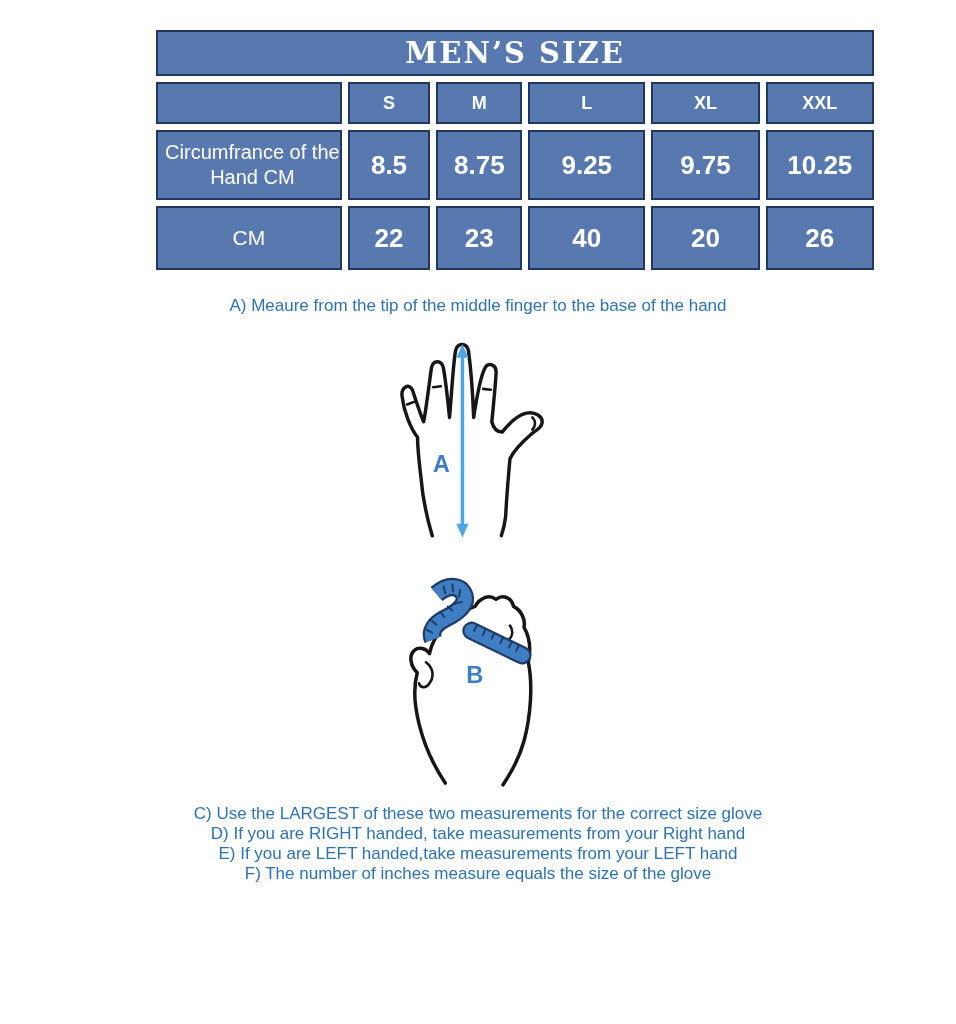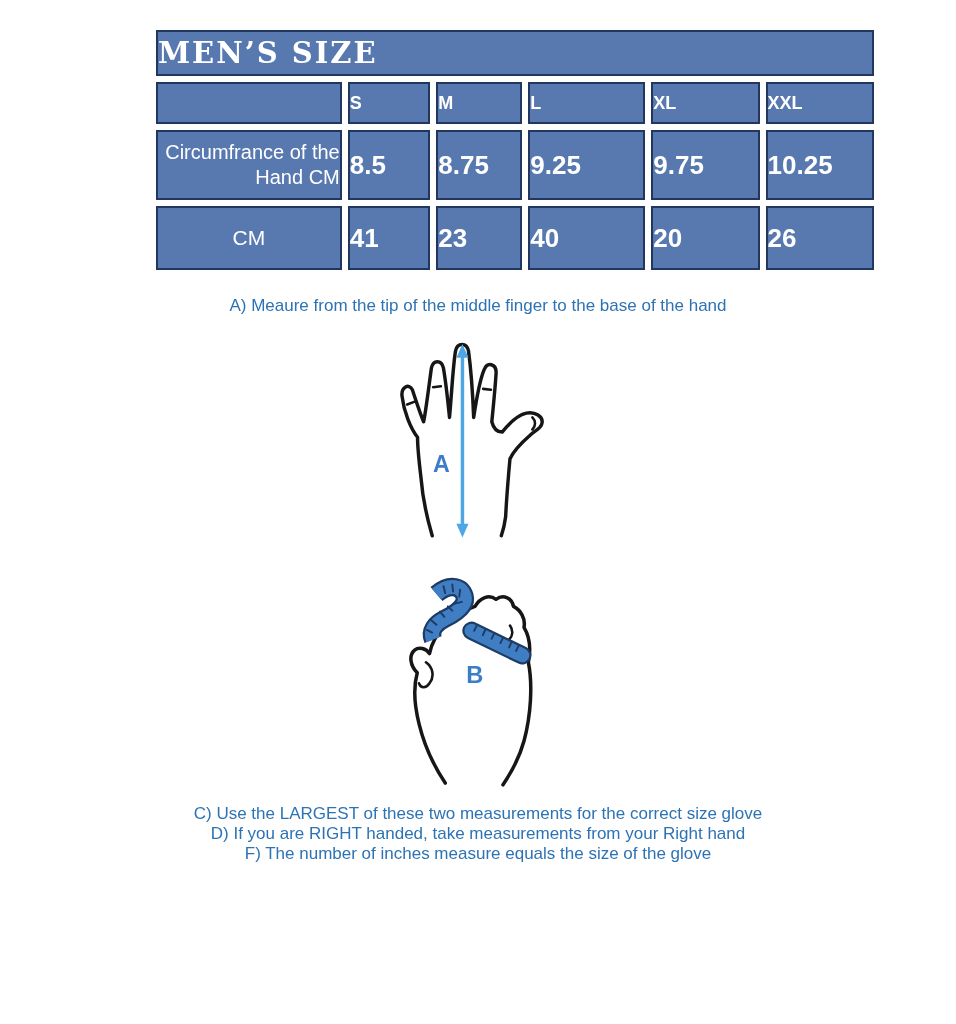--- a/index.html
+++ b/index.html
@@ -28,34 +28,34 @@
     width:730px;
     margin-left:150px;
     border-collapse:separate;
     border-spacing:6px 6px;
     table-layout:fixed;
   }
   .size-table td,.size-table th{
     background:var(--cell-blue);
     border:2px solid var(--cell-border);
     color:var(--table-text);
-    text-align:left;
+    text-align:center;
     vertical-align:middle;
   }
   .title-cell{
     height:46px;
     font-family:"DejaVu Serif", serif;
     font-weight:bold;
     font-size:29px;
     letter-spacing:2px;
   }
   .size-head-row td{height:42px;font-weight:bold;font-size:18px;}
   .circ-row td{height:70px;font-weight:bold;font-size:26px;}
   .circ-row td.row-label{
-    font-weight:normal;font-size:20px;text-align:right;
+    font-weight:normal;font-size:20px;text-align:center;
     padding-left:7px;line-height:1.25;
   }
   .cm-row td{height:64px;font-weight:bold;font-size:26px;}
   .cm-row td.row-label{font-weight:normal;font-size:21px;text-align:center;}
 
   
   .instruction{
     color:var(--instruction-blue);
     font-size:17px;
     text-align:center;
@@ -112,21 +112,21 @@
     <tr class="circ-row">
       <td class="row-label">Circumfrance of the Hand CM</td>
       <td>8.5</td>
       <td>8.75</td>
       <td>9.25</td>
       <td>9.75</td>
       <td>10.25</td>
     </tr>
     <tr class="cm-row">
       <td class="row-label">CM</td>
-      <td>41</td>
+      <td>22</td>
       <td>23</td>
       <td>40</td>
       <td>20</td>
       <td>26</td>
     </tr>
   </tbody>
     </table>
 
   <div class="instruction line-a">A) Meaure from the tip of the middle finger to the base of the hand</div>
 
@@ -175,16 +175,17 @@
            M70,41 L65,36 M61,48 L56,42 M52,57 L46,52 M47,66 L41,63
            M98,58 L95,64 M108,62 L105,69 M118,67 L115,73
            M128,72 L125,78 M138,76 L135,83 M146,81 L143,87"></path>
       <text class="diagram-label" x="86" y="124">B</text>
     </svg>
   </div>
 
   <div class="bottom-lines">
     <div class="instruction">C) Use the LARGEST of these two measurements for the correct size glove</div>
     <div class="instruction">D) If you are RIGHT handed, take measurements from your Right hand</div>
+    <div class="instruction">E) If you are LEFT handed,take measurements from your LEFT hand</div>
     <div class="instruction">F) The number of inches measure equals the size of the glove</div>
   </div>
 
 </div>
 
 </body></html>

